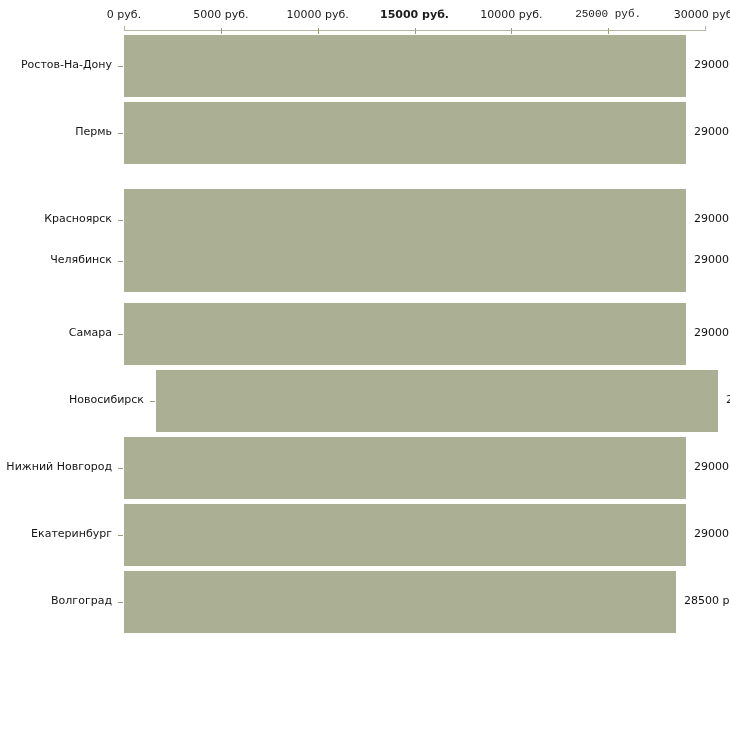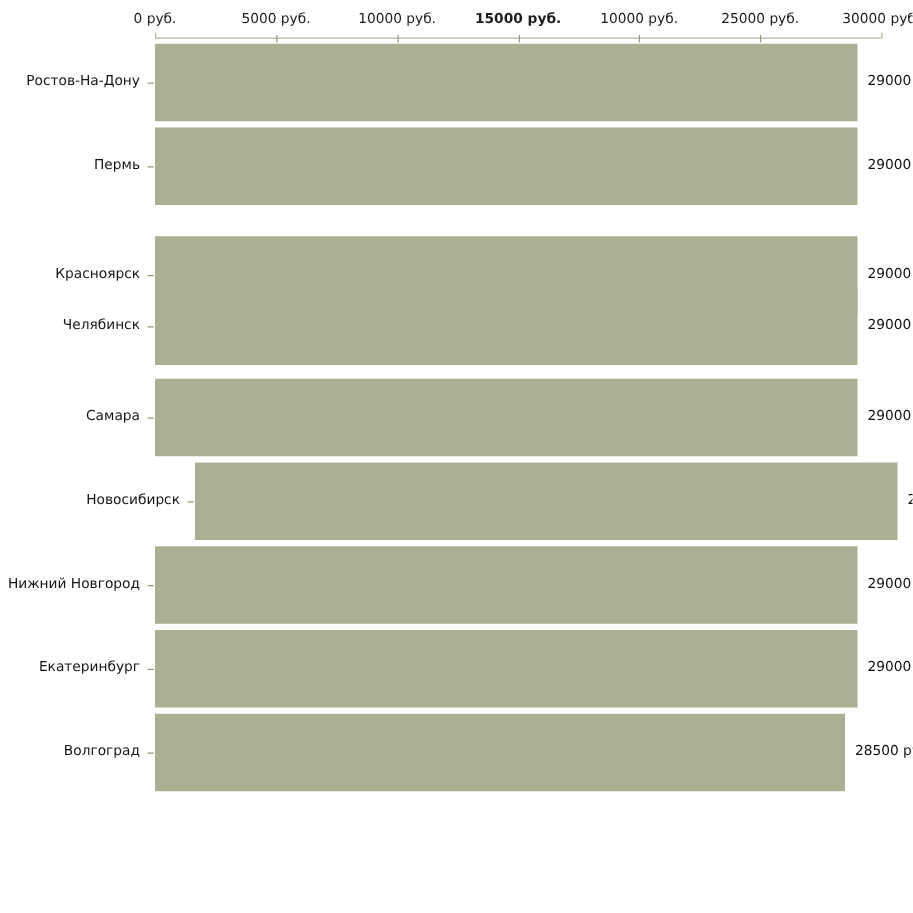--- a/index.html
+++ b/index.html
@@ -120,21 +120,21 @@
         <div class="axis-tick" style="left: 511.333px;"></div>
         <div class="axis-tick" style="left: 608.167px;"></div>
         <div class="axis-tick end-cap" style="left: 705px;"></div>
       </div>
     <div id="axis-labels">
         <div class="axis-label" style="left: 124px;">0 руб.</div>
         <div class="axis-label" style="left: 220.833px;">5000 руб.</div>
         <div class="axis-label" style="left: 317.667px; text-align: right;">10000 руб.</div>
         <div class="axis-label" style="left: 414.5px; font-weight: bold;">15000 руб.</div>
         <div class="axis-label" style="left: 511.333px;">10000 руб.</div>
-        <div class="axis-label" style="left: 608.167px;">25000 руб.</div>
+        <div class="axis-label" style="left: 608.167px; font-family: Liberation Mono, monospace;">25000 руб.</div>
         <div class="axis-label" style="left: 705px;">30000 руб.</div>
       </div>
   </div>
 
   <div id="plot-area">
       <div class="bar-row" style="top: 4px; height: 62px;">
         <div class="bar" style="width: 562px; height: 62px;"></div>
         <div class="cat-label-wrap" style="top: 23px;">
           <div class="cat-label">Ростов-На-Дону</div>
         </div>

